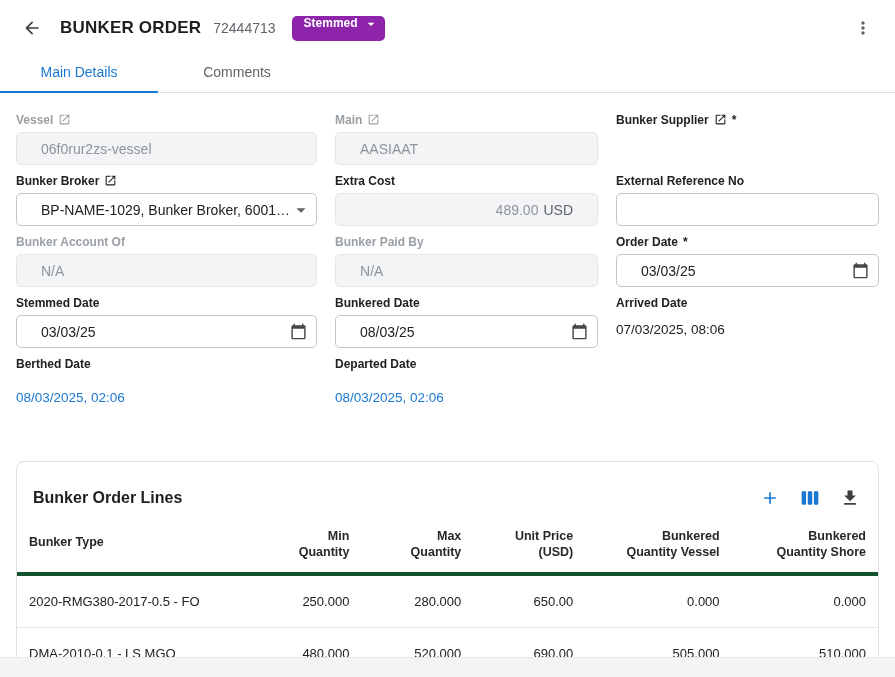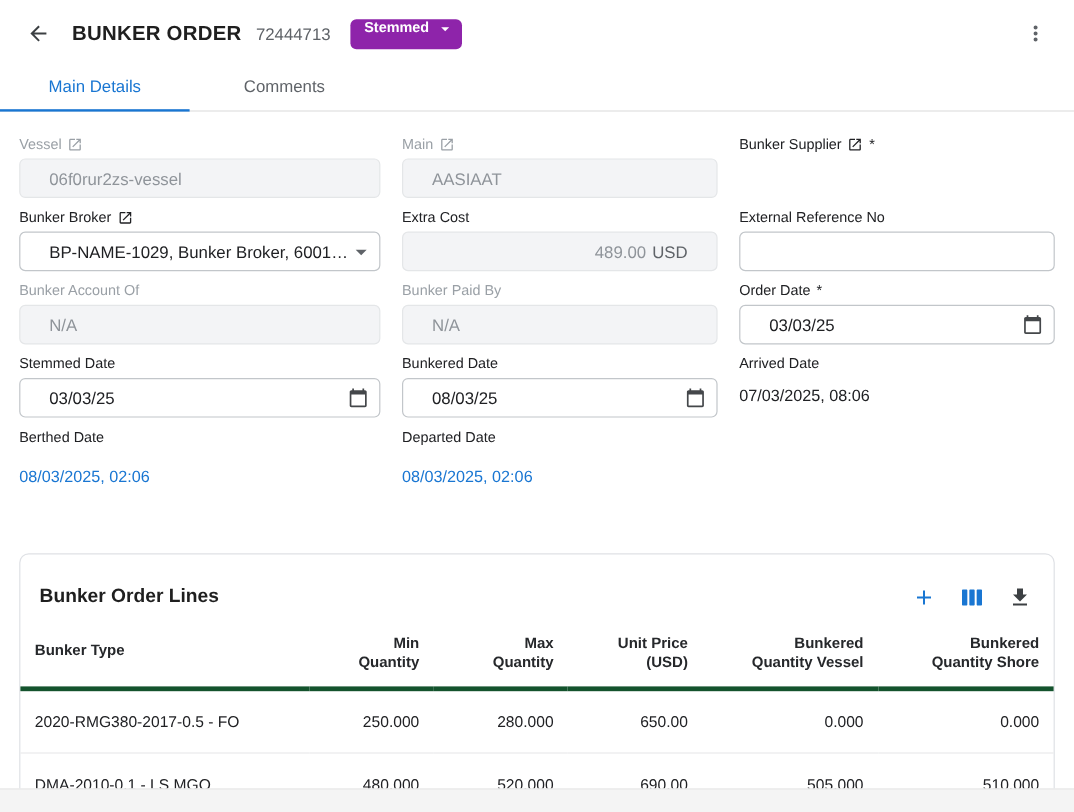--- a/index.html
+++ b/index.html
@@ -38,21 +38,21 @@
   
   .tabs{ display:flex; border-bottom:1px solid #e0e0e0; }
   .tab{ width:158px; text-align:center; padding:8px 0 12px; font-size:14px; font-weight:500;
         color:var(--muted); cursor:pointer; position:relative; }
   .tab.active{ color:var(--blue); }
   .tab.active::after{ content:""; position:absolute; left:0; right:0; bottom:-1px; height:2px; background:var(--blue); }
 
   
   .content{ padding:20px 16px 0; }
   .grid{ display:grid; grid-template-columns:1fr 1fr 1fr; column-gap:18px; row-gap:9px; }
-  .flabel{ display:flex; align-items:flex-end; gap:5px; font-size:12px; line-height:14px; color:#202124; margin-bottom:5px; }
+  .flabel{ display:flex; align-items:flex-start; gap:5px; font-size:12px; line-height:14px; color:#202124; margin-bottom:5px;font-weight:bold; }
   .flabel.dim{ color:var(--dim); }
   .flabel .ext{ width:13px; height:13px; fill:currentColor; cursor:pointer; flex:none; }
   .req{ font-size:12px; }
 
   .ctrl{ height:33px; width:100%; border:1px solid var(--input-border); border-radius:5px; background:#fff;
          display:flex; align-items:center; padding:0 24px; font-size:14px; color:#202124; font-family:inherit; }
   input.ctrl{ display:block; line-height:31px; }
   .ctrl.ro{ background:var(--ro-bg); border-color:var(--ro-border); color:var(--ro-text); }
   .select{ justify-content:space-between; cursor:pointer; padding-right:4px; }
   .sel-text{ white-space:nowrap; overflow:hidden; text-overflow:ellipsis; }

